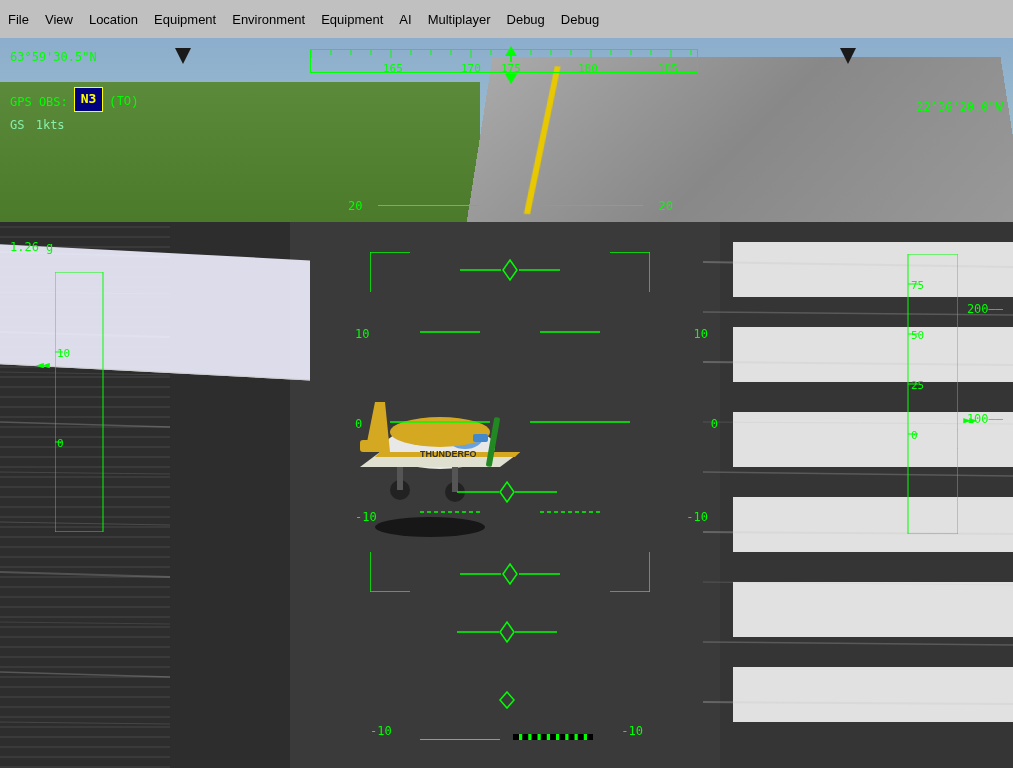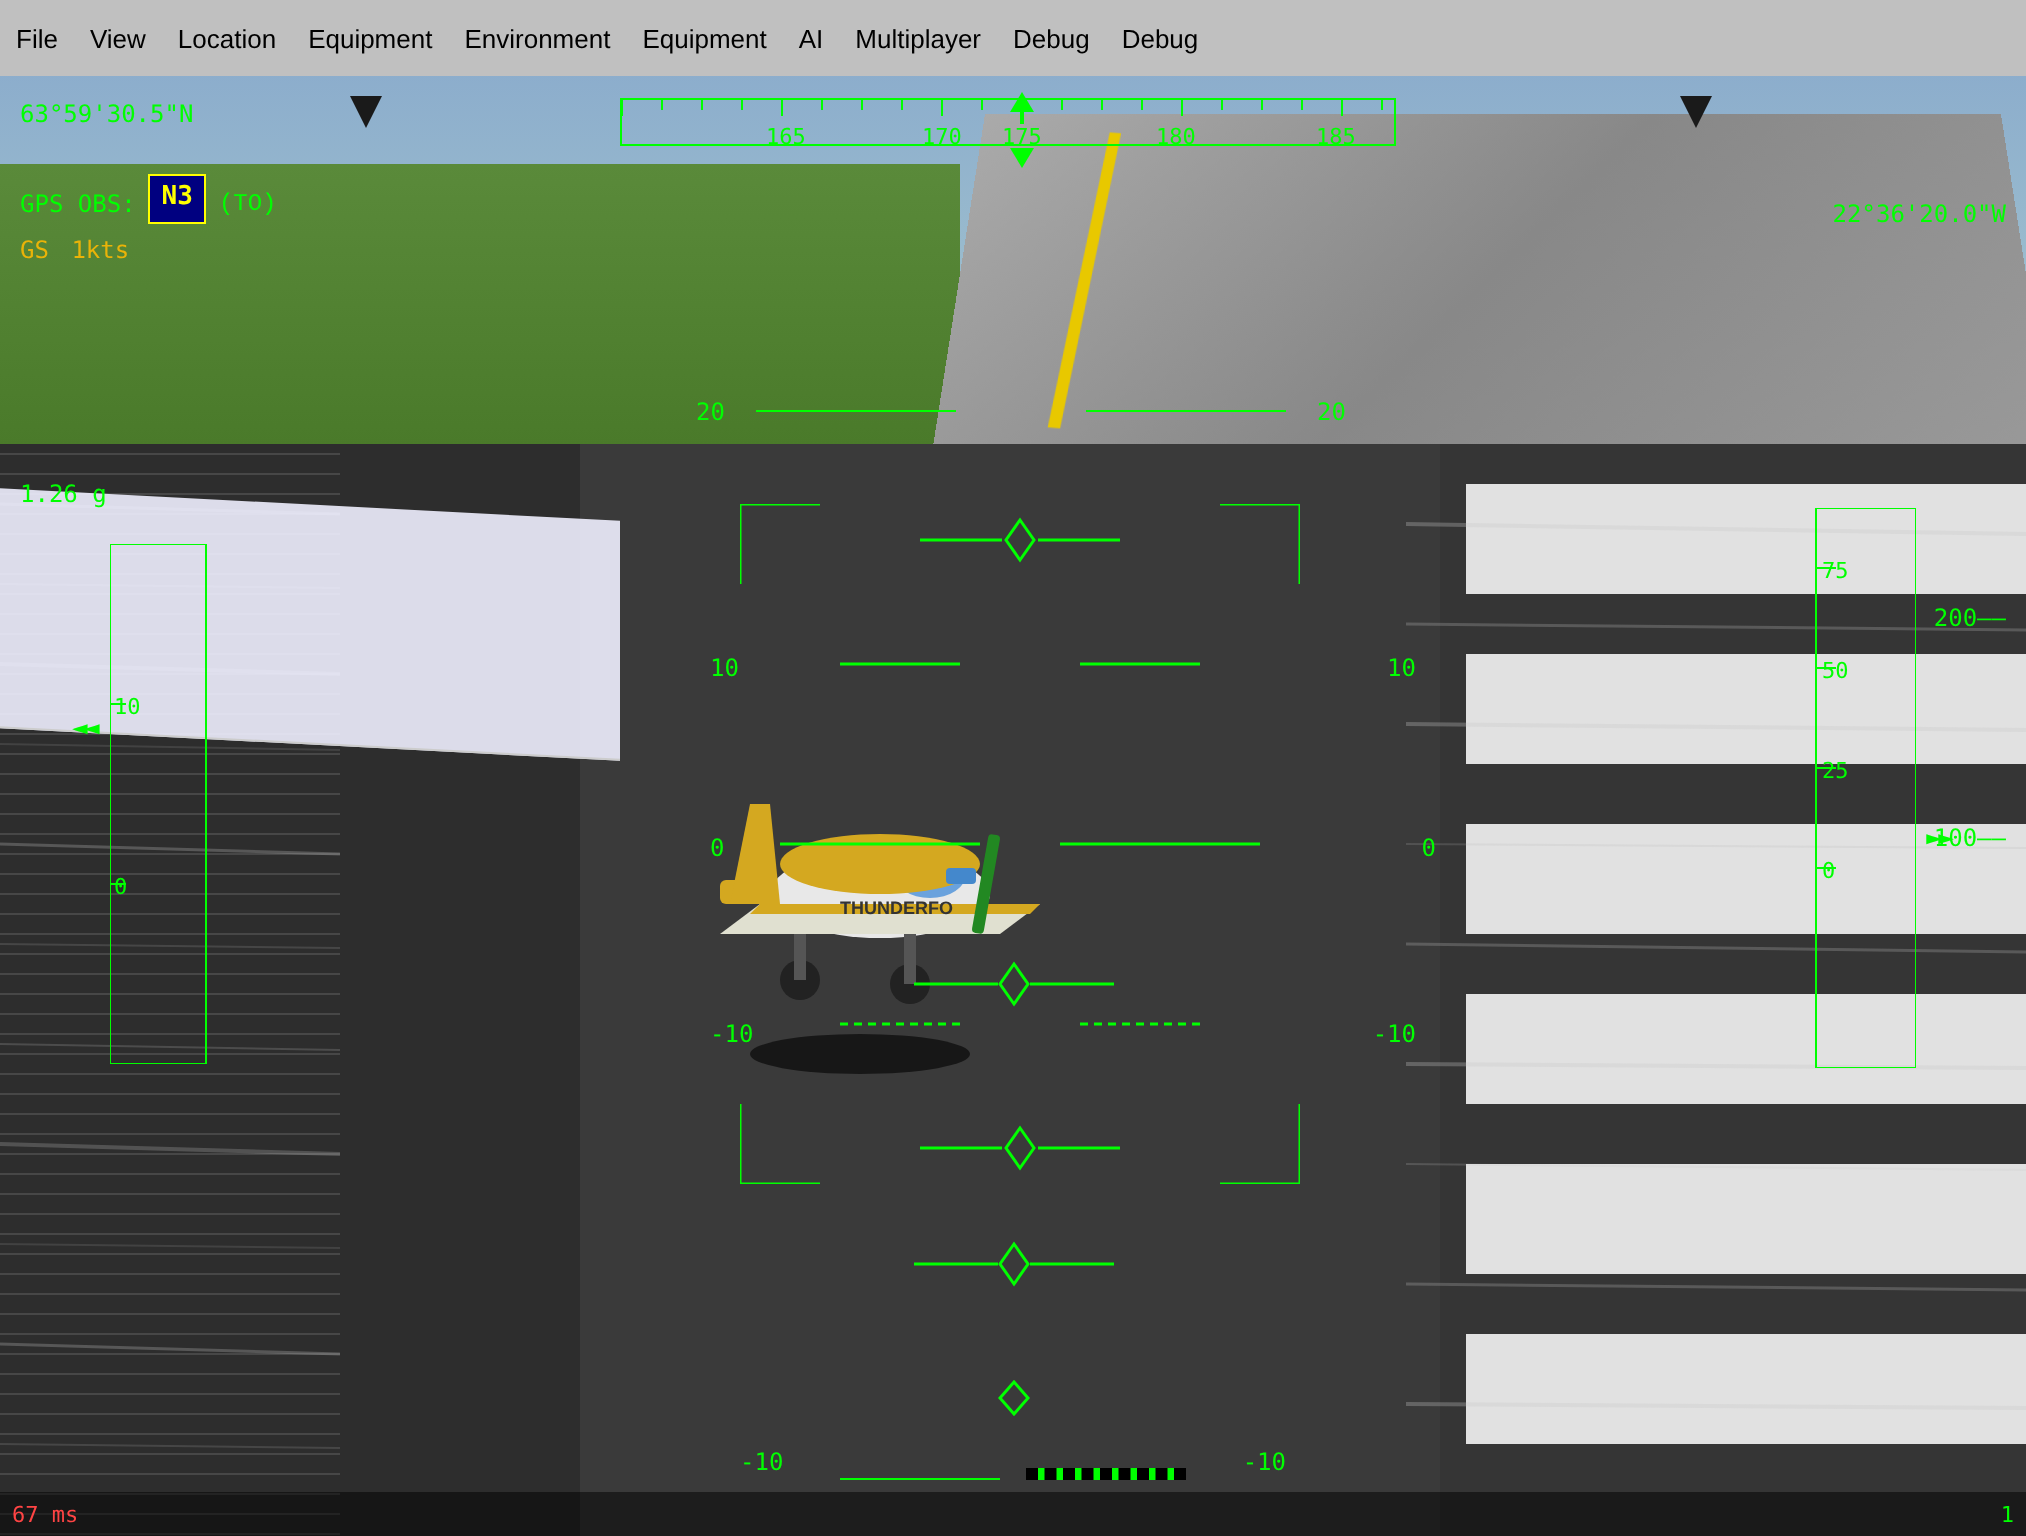--- a/index.html
+++ b/index.html
@@ -273,21 +273,21 @@
 
     <div id="gps-box">
       <div style="margin-bottom:2px;">
         <span class="hud-text" style="position:relative; color:#00ff00;">63°59'30.5"N</span>
       </div>
       <div style="margin-top:20px; display:flex; align-items:flex-end; gap:6px;">
         <span style="color:#00ff00; font-family:monospace; font-size:12px;">GPS OBS:</span>
         <span id="waypoint-badge">N3</span>
         <span style="color:#00ff00; font-family:Liberation Mono, monospace; font-size:12px;">(TO)</span>
       </div>
-      <div style="margin-top:4px; color:#eab308; font-family:monospace; font-size:12px;">
+      <div style="margin-top:4px; color:#86efac; font-family:monospace; font-size:12px;">
         <span>GS</span>
         <span style="margin-left:4px;">1kts</span>
       </div>
     </div>
 
     <div class="hud-text" style="top:218px; left:10px;">1.26 g</div>
 
     <div class="hud-text" style="top:78px; right:10px;">22°36'20.0"W</div>
 
     <div style="position:absolute; top:27px; left:310px; width:388px; height:24px; border:1px solid #00ff00; overflow:hidden;">
@@ -437,20 +437,16 @@
     <div style="position:absolute; bottom:28px; left:420px; height:1px; width:80px; background:#00ff00;"></div>
     <div class="hud-text" style="bottom:30px; right:370px;">-10</div>
     <div style="position:absolute; bottom:28px; right:420px; height:1px; width:80px; background:#00ff00; border-style:dashed;"></div>
 
     <div style="position:absolute; bottom:55px; left:50%; transform:translateX(-50%);">
       <svg width="30" height="20">
         <polygon points="15,2 22,10 15,18 8,10" fill="none" stroke="#00ff00" stroke-width="1.5"></polygon>
       </svg>
     </div>
 
-    <div style="position:absolute; bottom:0; left:0; width:100%; height:22px; background:rgba(0,0,0,0.5);">
-      <div style="position:absolute; bottom:4px; left:6px; color:#ff4444; font-family:monospace; font-size:11px;">67 ms</div>
-      <div style="position:absolute; bottom:4px; right:6px; color:#00ff00; font-family:monospace; font-size:11px;">1</div>
-    </div>
 
   </div>
 
 </div>
 
 </body></html>

